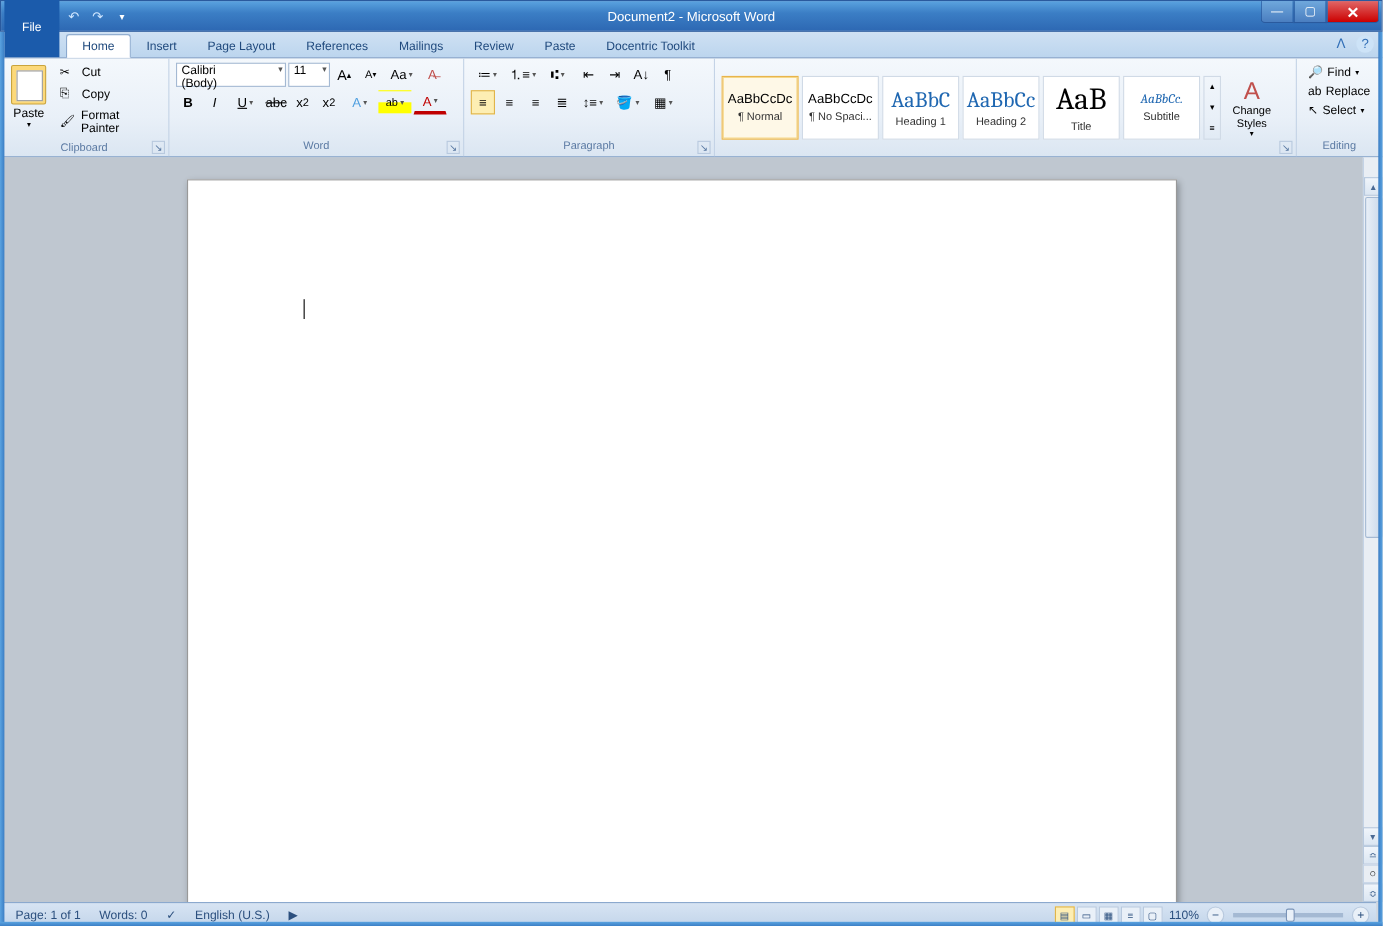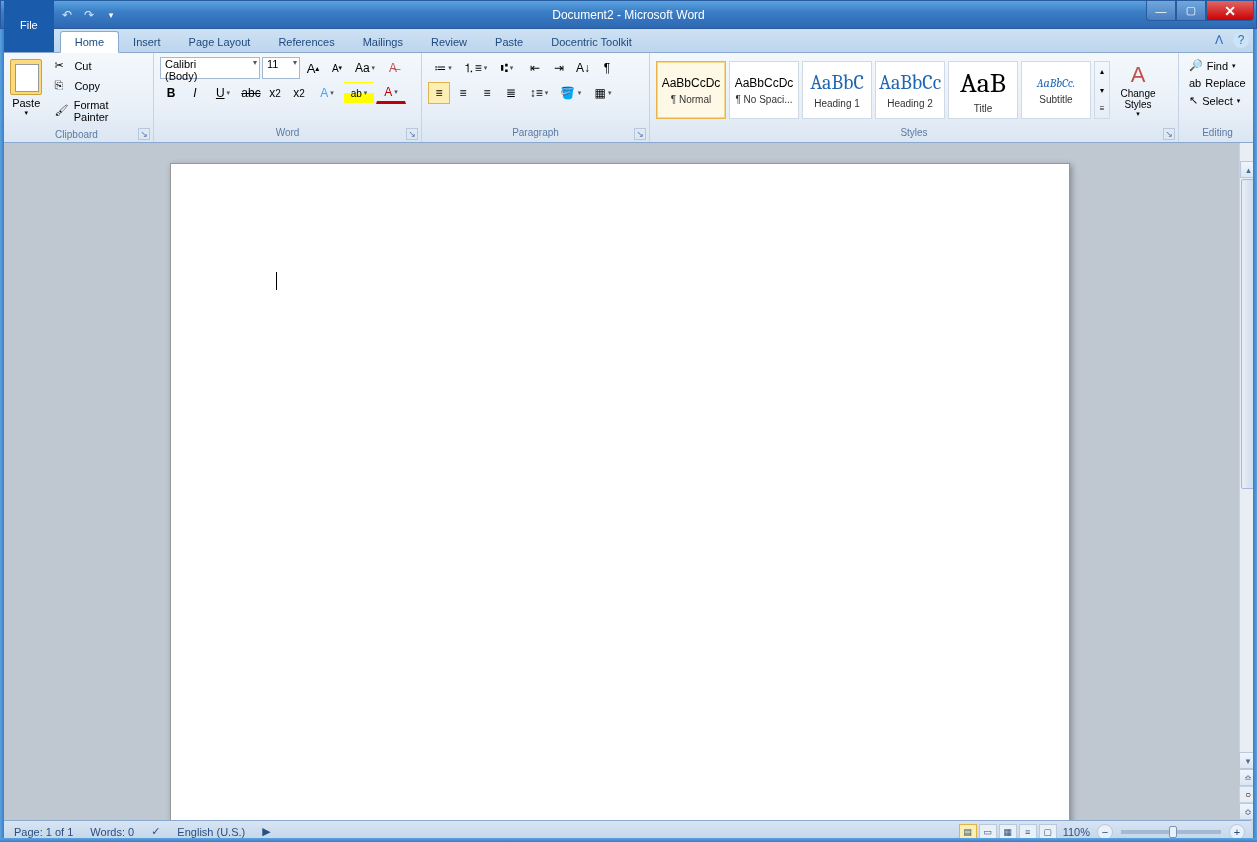--- a/index.html
+++ b/index.html
@@ -262,21 +262,20 @@
           <span>▴</span>
           <span>▾</span>
           <span>≡</span>
         </div>
       <div class="change-styles">
         <div class="change-styles-icon">A</div>
         <span>Change Styles</span>
         <span style="font-size:7px">▾</span>
       </div>
     </div>
-    <div class="group-label">Styles</div>
     <div class="group-launcher">↘</div>
   </div>
 
   <div class="ribbon-group" style="width:78px">
     <div class="group-content editing-content">
       <div class="edit-item">
           <span>🔎</span>
           <span>Find</span> 
           <span style="font-size:7px">▾</span>
         </div>

